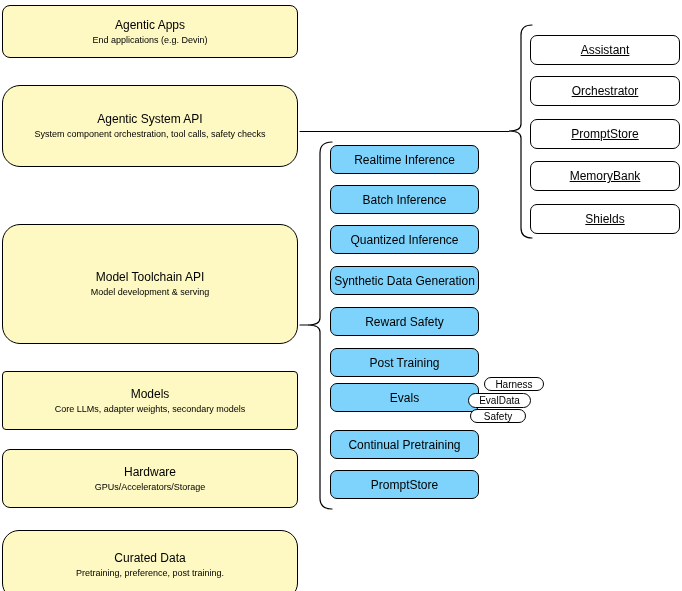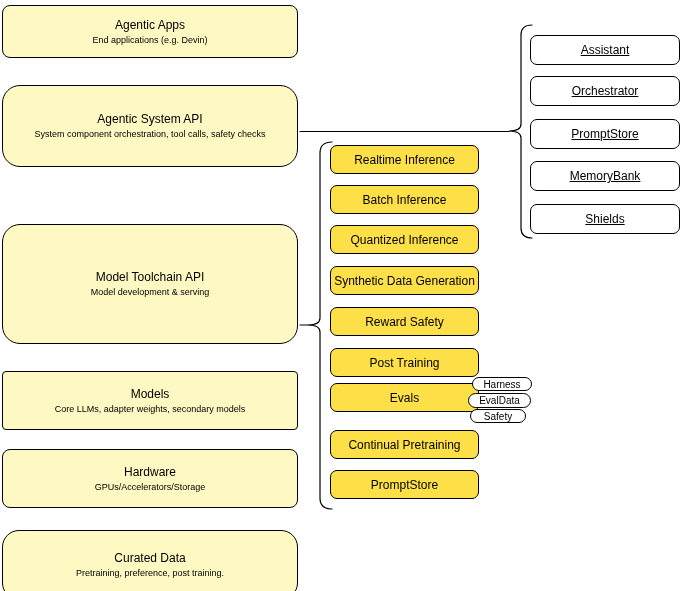--- a/index.html
+++ b/index.html
@@ -11,21 +11,21 @@
   .wires path, .wires line{stroke:#000;stroke-width:1.2;fill:none;stroke-linecap:round;}
   .lbox{
     position:absolute;left:2px;width:296px;border:1px solid #000;background:#fef9c3;
     display:flex;flex-direction:column;align-items:center;justify-content:center;
     text-align:left;box-sizing:border-box;
   }
   .lbox .t{font-size:12px;line-height:14px;}
   .lbox .s{font-size:9px;line-height:11px;margin-top:3px;}
   .mbox{
     position:absolute;left:330px;width:149px;height:29px;border:1px solid #000;border-radius:7px;
-    background:#fde047;display:flex;align-items:center;justify-content:center;
+    background:#7dd3fc;display:flex;align-items:center;justify-content:center;
     font-size:12px;box-sizing:border-box;white-space:nowrap;
   }
   .rbox{
     position:absolute;left:530px;width:150px;height:30px;border:1px solid #000;border-radius:7px;
     background:#fff;display:flex;align-items:center;justify-content:center;
     font-size:12px;box-sizing:border-box;text-decoration:underline;
   }
   .pill{
     position:absolute;border:1px solid #000;border-radius:9px;background:#fff;
     display:flex;align-items:center;justify-content:center;font-size:10px;
@@ -76,21 +76,21 @@
   <div class="mbox" style="top:145px">Realtime Inference</div>
   <div class="mbox" style="top:185px">Batch Inference</div>
   <div class="mbox" style="top:225px">Quantized Inference</div>
   <div class="mbox" style="top:266px">Synthetic Data Generation</div>
   <div class="mbox" style="top:307px">Reward Safety</div>
   <div class="mbox" style="top:348px">Post Training</div>
   <div class="mbox" style="top:383px">Evals</div>
   <div class="mbox" style="top:430px">Continual Pretraining</div>
   <div class="mbox" style="top:470px">PromptStore</div>
 
-  <div class="pill" style="left:472px;top:377px;width:60px;height:14px">Harness</div>
+  <div class="pill" style="left:484px;top:377px;width:60px;height:14px">Harness</div>
   <div class="pill" style="left:468px;top:393px;width:63px;height:15px">EvalData</div>
   <div class="pill" style="left:470px;top:409px;width:56px;height:14px">Safety</div>
 
   <div class="rbox" style="top:35px">Assistant</div>
   <div class="rbox" style="top:76px">Orchestrator</div>
   <div class="rbox" style="top:119px">PromptStore</div>
   <div class="rbox" style="top:161px">MemoryBank</div>
   <div class="rbox" style="top:204px">Shields</div>
 
 </div>

